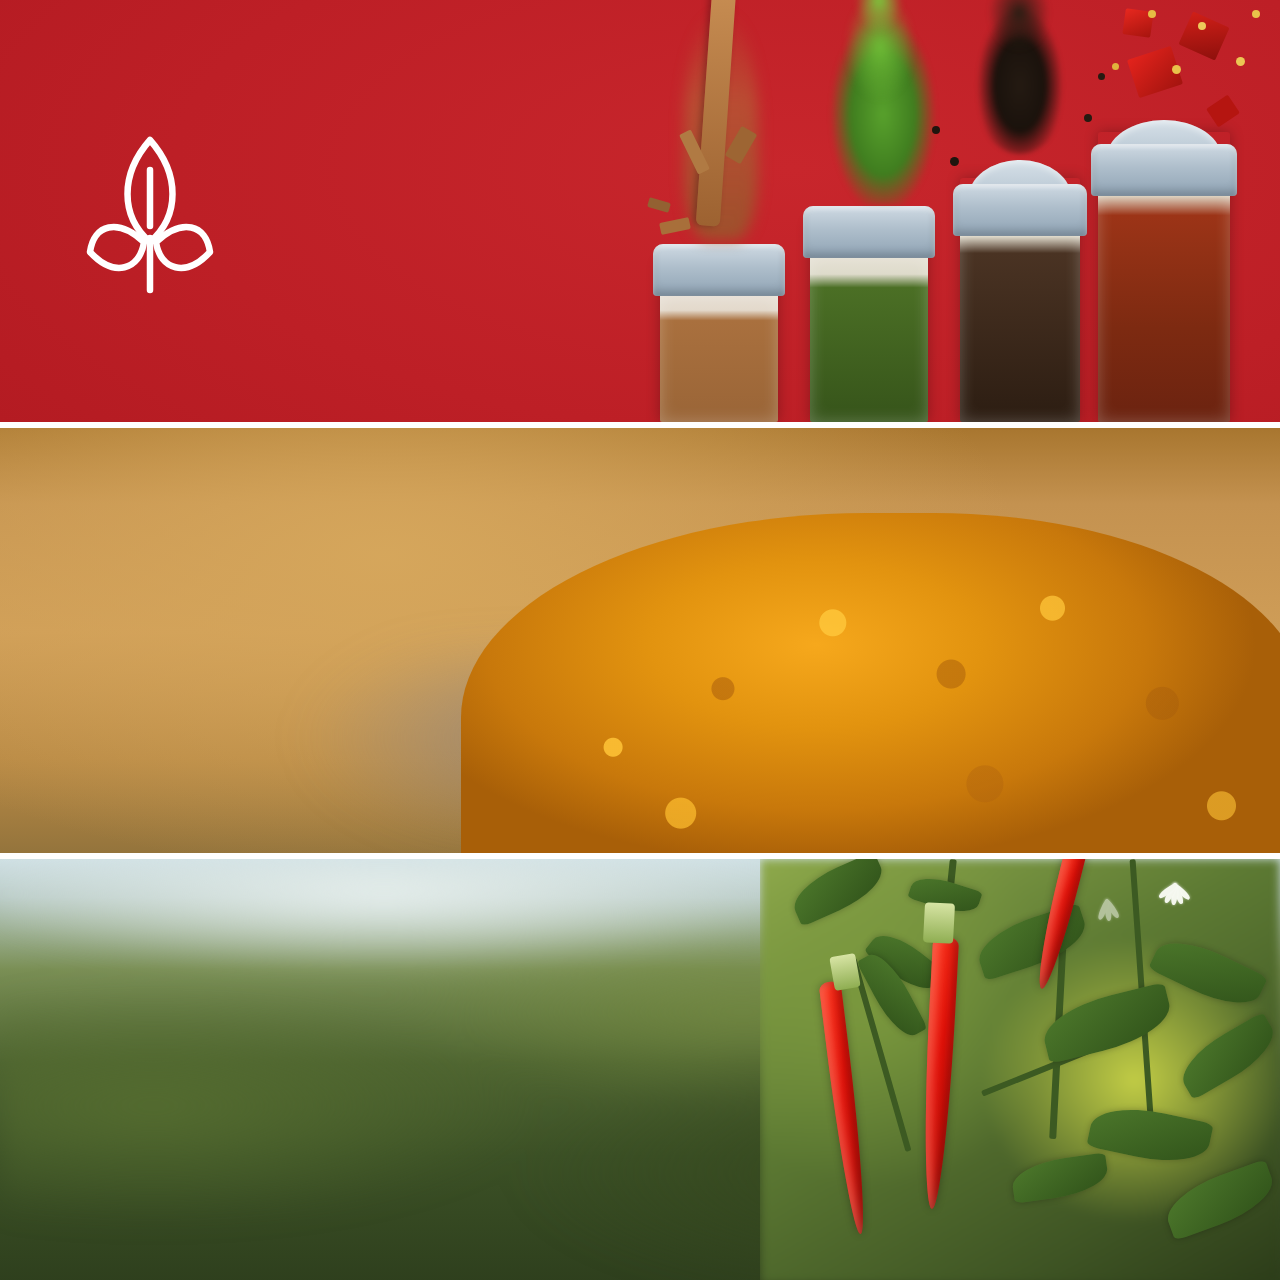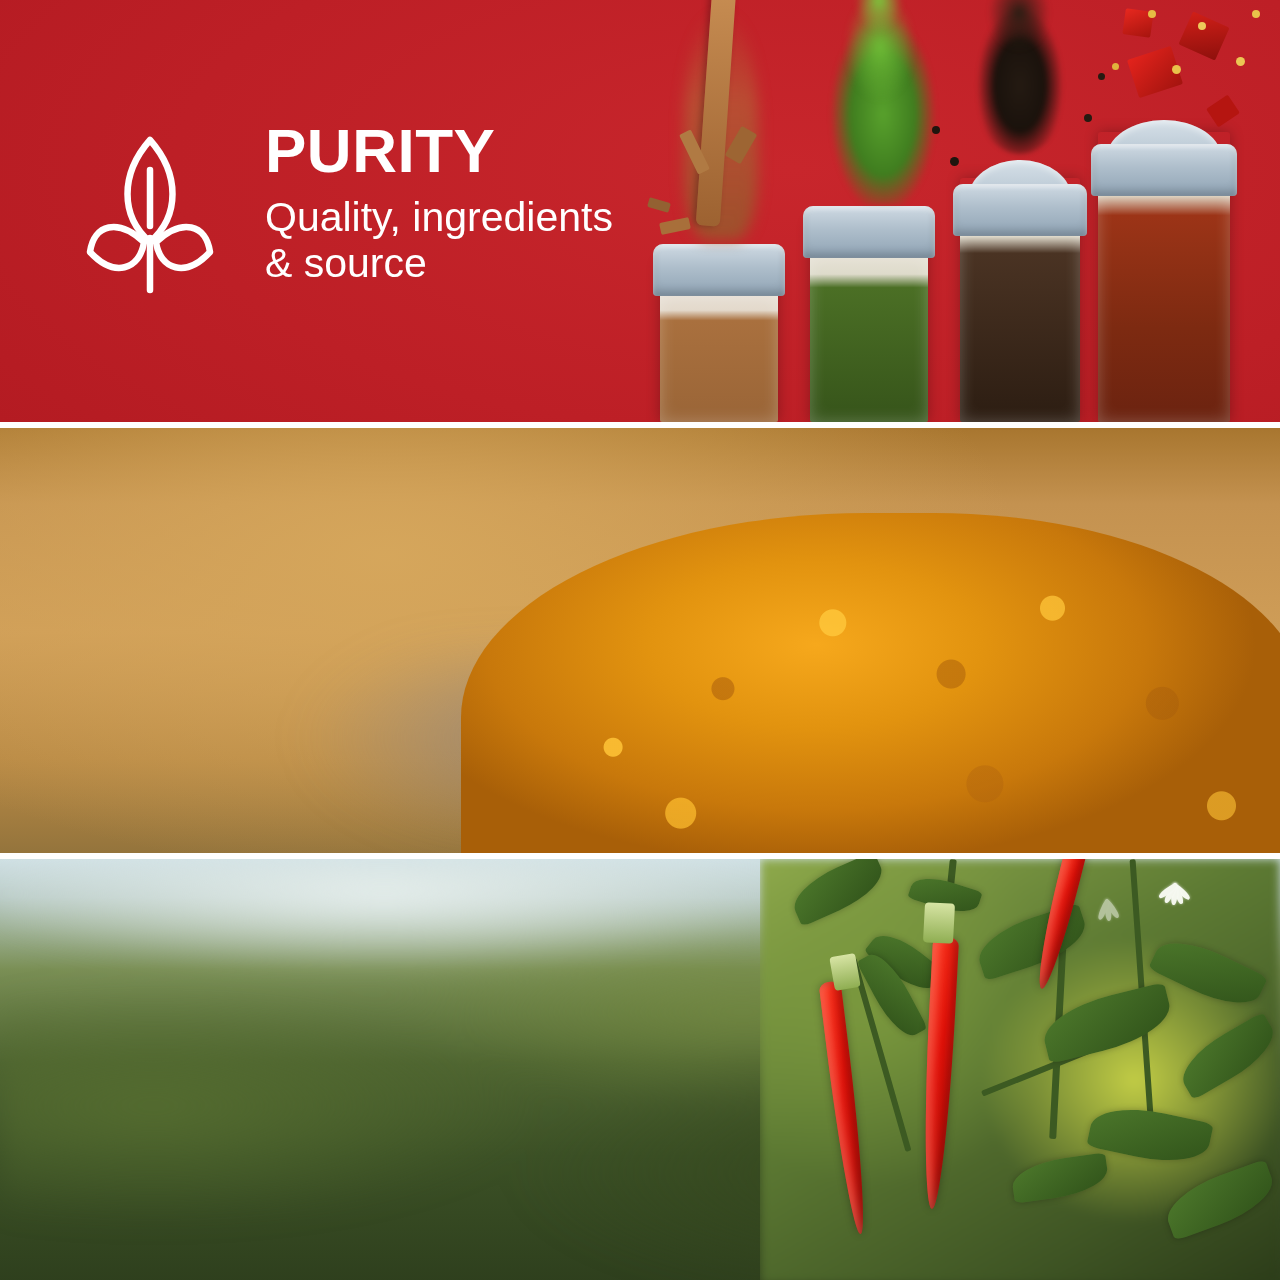--- a/index.html
+++ b/index.html
@@ -295,25 +295,20 @@
       <span class="icon-wrap ico" style="left:84px; top:130px;">
         <svg width="132" height="168" viewBox="0 0 132 168" fill="none" stroke="#ffffff" stroke-width="6.5" stroke-linecap="round" stroke-linejoin="round">
           <path d="M66 10 C96 44 96 86 66 112 C36 86 36 44 66 10 Z"></path>
           <path d="M66 40 V96"></path>
           <path d="M60 112 C34 88 10 94 6 122 C30 148 56 140 60 112 Z"></path>
           <path d="M72 112 C98 88 122 94 126 122 C102 148 76 140 72 112 Z"></path>
           <path d="M66 108 V160"></path>
         </svg>
       </span>
 
-      <div class="text-block" style="left:265px; top:122px;">
-        <h2 class="headline p1-headline">PURITY</h2>
-        <p class="subline p1-subline" style="margin-top:14px;">Quality, ingredients
-&amp; source</p>
-      </div>
     </div>
   </section>
 
   <div class="divider" style="height:6px;"></div>
 
   <section class="panel" id="panel-consistency">
     <div class="panel-bg">
       <div class="turmeric-haze"></div>
       <div class="turmeric-pile">
         <div class="turmeric-grain"></div>

